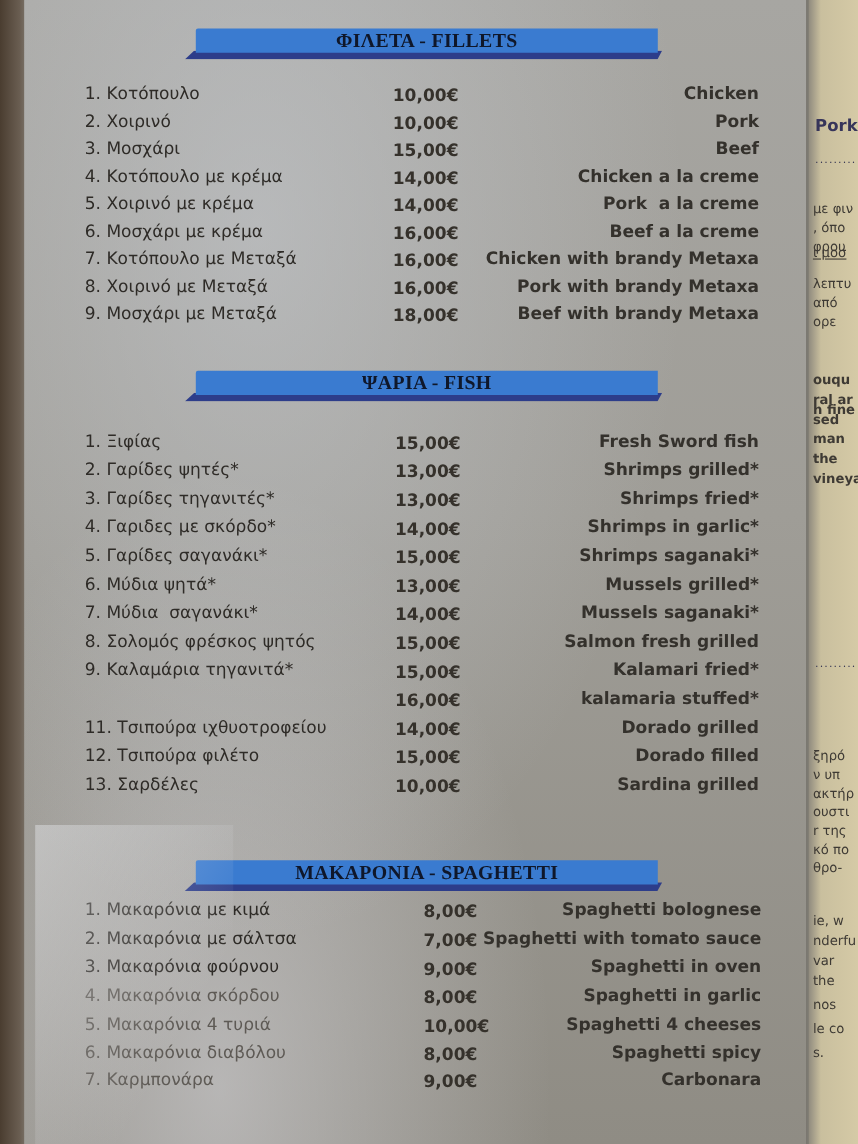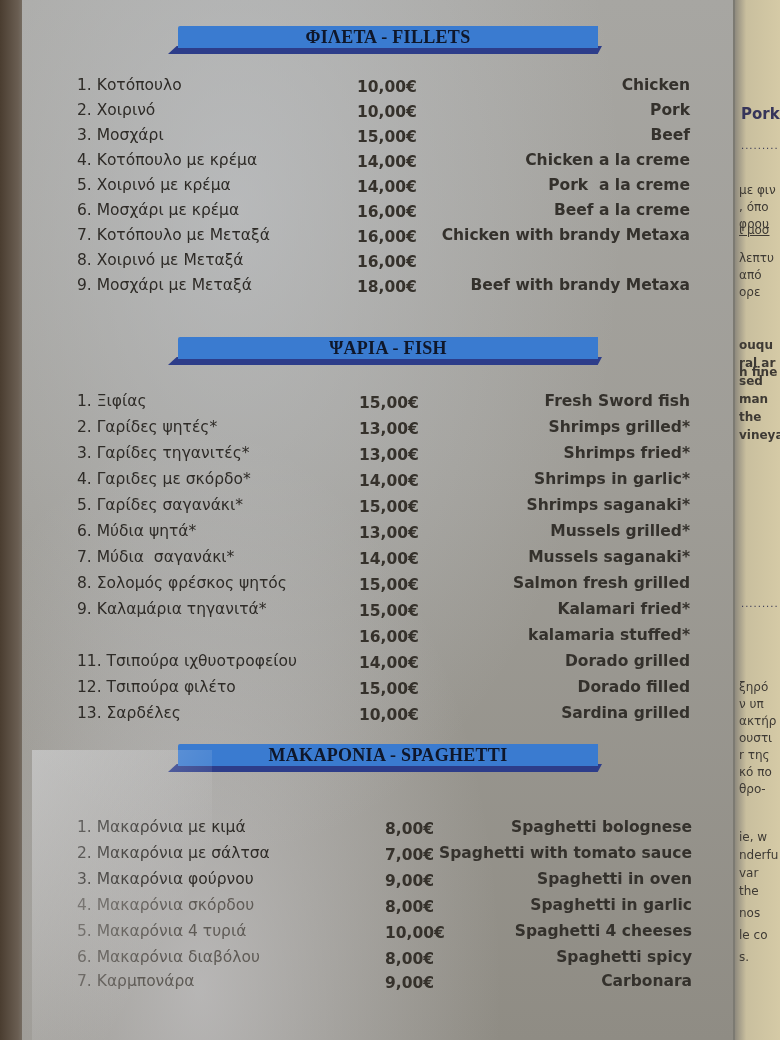--- a/index.html
+++ b/index.html
@@ -131,20 +131,21 @@
         <span class="en">Beef a la creme</span>
       </div>
     <div class="row" style="top:226px;">
         <span class="gr">7. Κοτόπουλο με Μεταξά</span>
         <span class="price">16,00€</span>
         <span class="en">Chicken with brandy Metaxa</span>
       </div>
     <div class="row" style="top:251px;">
         <span class="gr">8. Χοιρινό με Μεταξά</span>
         <span class="price">16,00€</span>
+        <span class="en">Pork with brandy Metaxa</span>
       </div>
     <div class="row" style="top:276px;padding-left:40px;">
         <span class="gr">9. Μοσχάρι με Μεταξά</span>
         <span class="price">18,00€</span>
         <span class="en">Beef with brandy Metaxa</span>
       </div>
   </div>
 
   <div class="fish">
     <div class="banner" style="top:337px;">
@@ -213,21 +214,21 @@
         <span class="en">Dorado filled</span>
       </div>
     <div class="row" style="top:704px;">
         <span class="gr">13. Σαρδέλες</span>
         <span class="price">10,00€</span>
         <span class="en">Sardina grilled</span>
       </div>
   </div>
 
   <div class="spaghetti">
-    <div class="banner" style="top:744px;">
+    <div class="banner" style="top:782px;">
       <div class="shadow"></div>
       <div class="bar">
         <span class="label">ΜΑΚΑΡΟΝΙΑ - SPAGHETTI</span>
       </div>
     </div>
     <div class="row" style="top:818px;">
         <span class="gr">1. Μακαρόνια με κιμά</span>
         <span class="price">8,00€</span>
         <span class="en">Spaghetti bolognese</span>
       </div>

